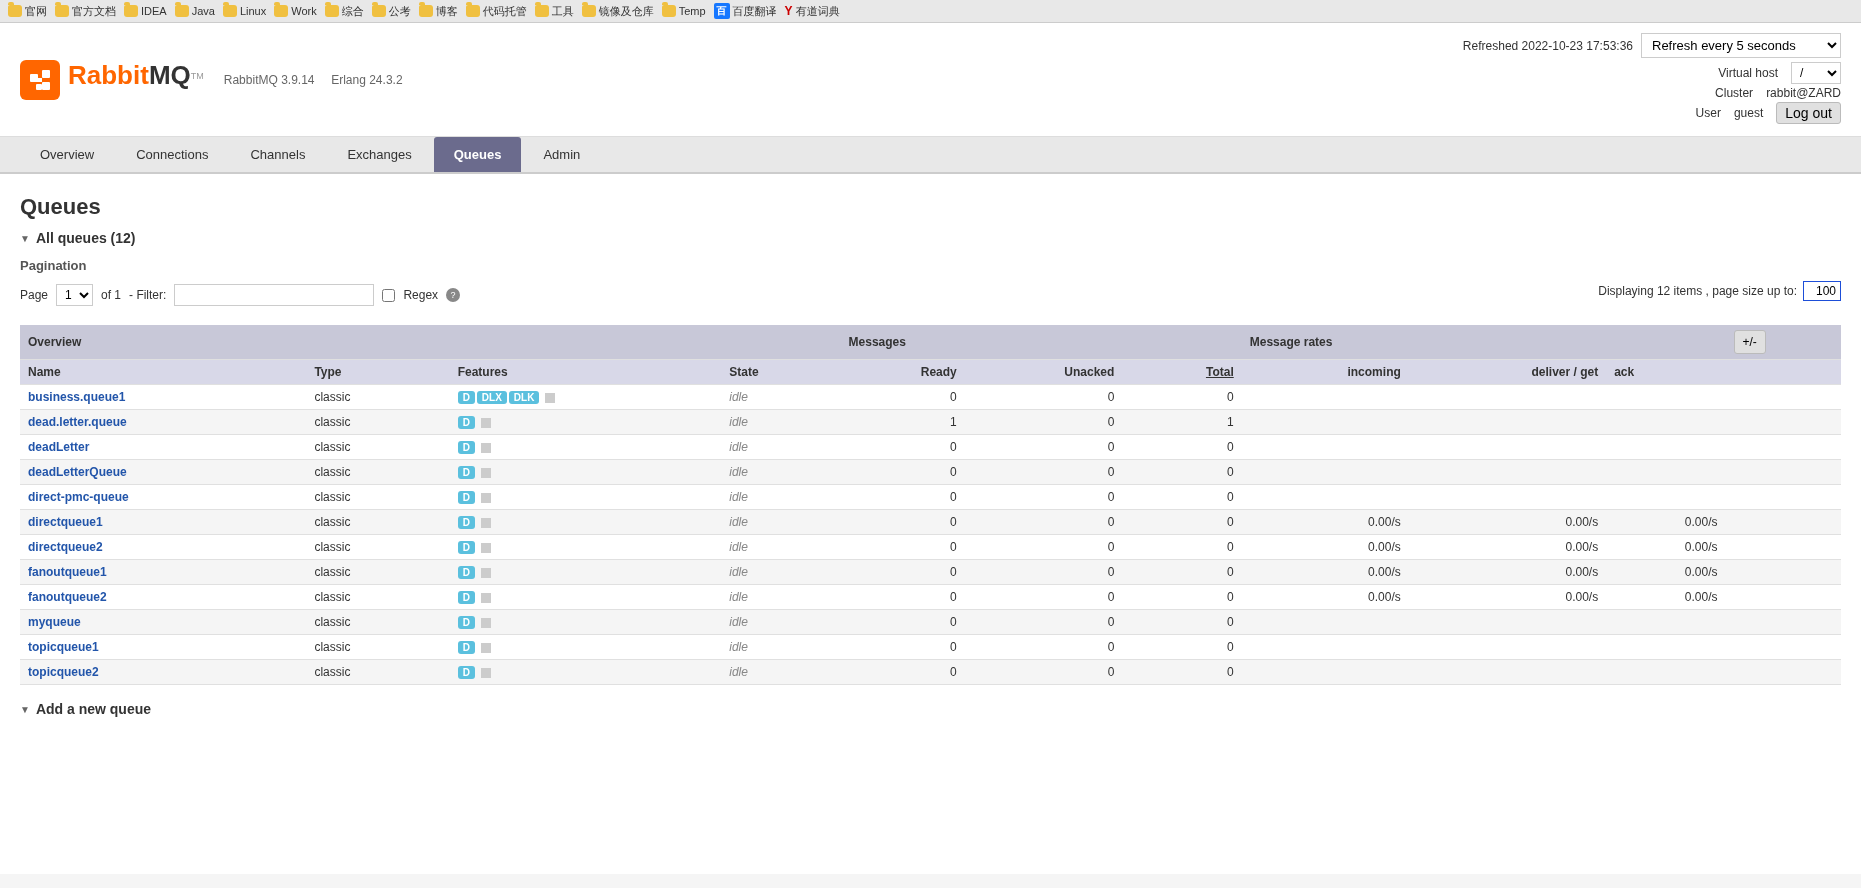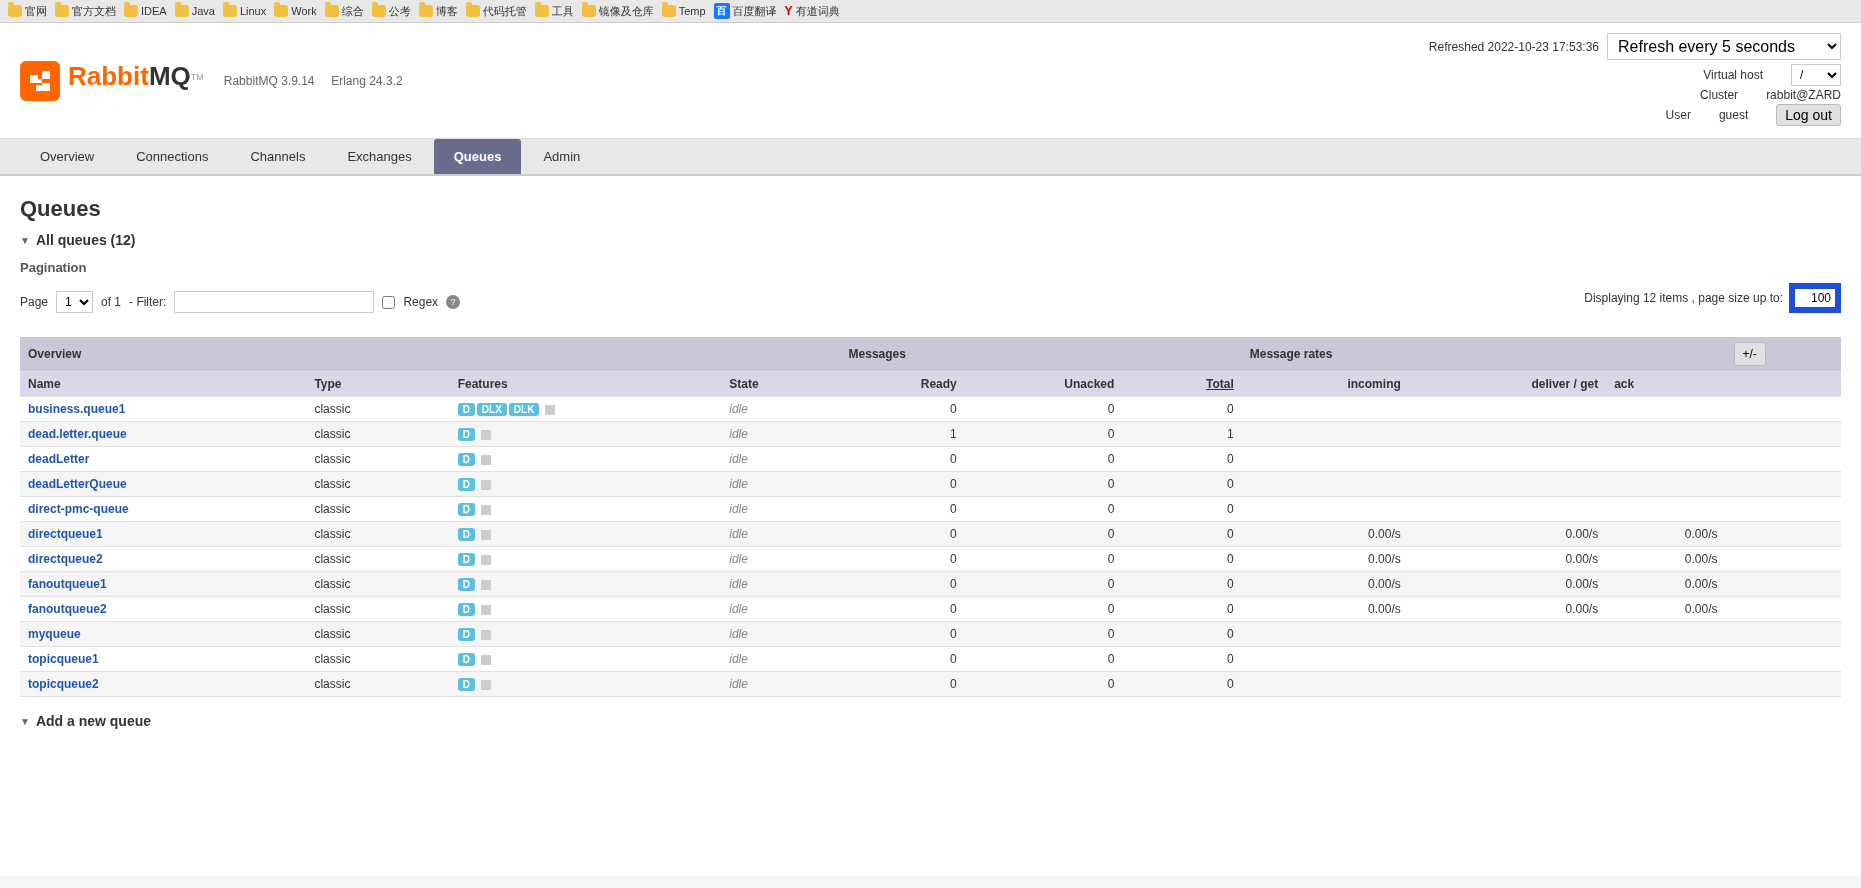--- a/index.html
+++ b/index.html
@@ -84,29 +84,29 @@
       display: flex;
       align-items: center;
       justify-content: flex-end;
       gap: 8px;
       margin-bottom: 4px;
     }
     .refresh-select {
       padding: 3px 20px 3px 6px;
       border: 1px solid #ccc;
       background: #fff;
-      font-size: 16px;
+      font-size: 13px;
       cursor: pointer;
       appearance: auto;
     }
     .header-right .info-row {
       display: flex;
       align-items: center;
       justify-content: flex-end;
-      gap: 28px;
+      gap: 13px;
       margin-bottom: 2px;
     }
     .vhost-select {
       padding: 2px 20px 2px 4px;
       border: 1px solid #ccc;
       background: #fff;
       font-size: 12px;
       cursor: pointer;
     }
     .logout-btn {
@@ -197,23 +197,23 @@
       width: 14px;
       height: 14px;
       display: inline-flex;
       align-items: center;
       justify-content: center;
       font-size: 9px;
       cursor: pointer;
     }
     .page-size-input {
       padding: 2px 4px;
-      border: 6px solid #1d4ed8;
-      font-size: 12px;
-      width: 52px;
+      border: 1px solid #1d4ed8;
+      font-size: 12px;
+      width: 38px;
       text-align: right;
     }
 
     
     .queue-table {
       width: 100%;
       border-collapse: collapse;
       font-size: 12px;
     }
     .queue-table th, .queue-table td {

